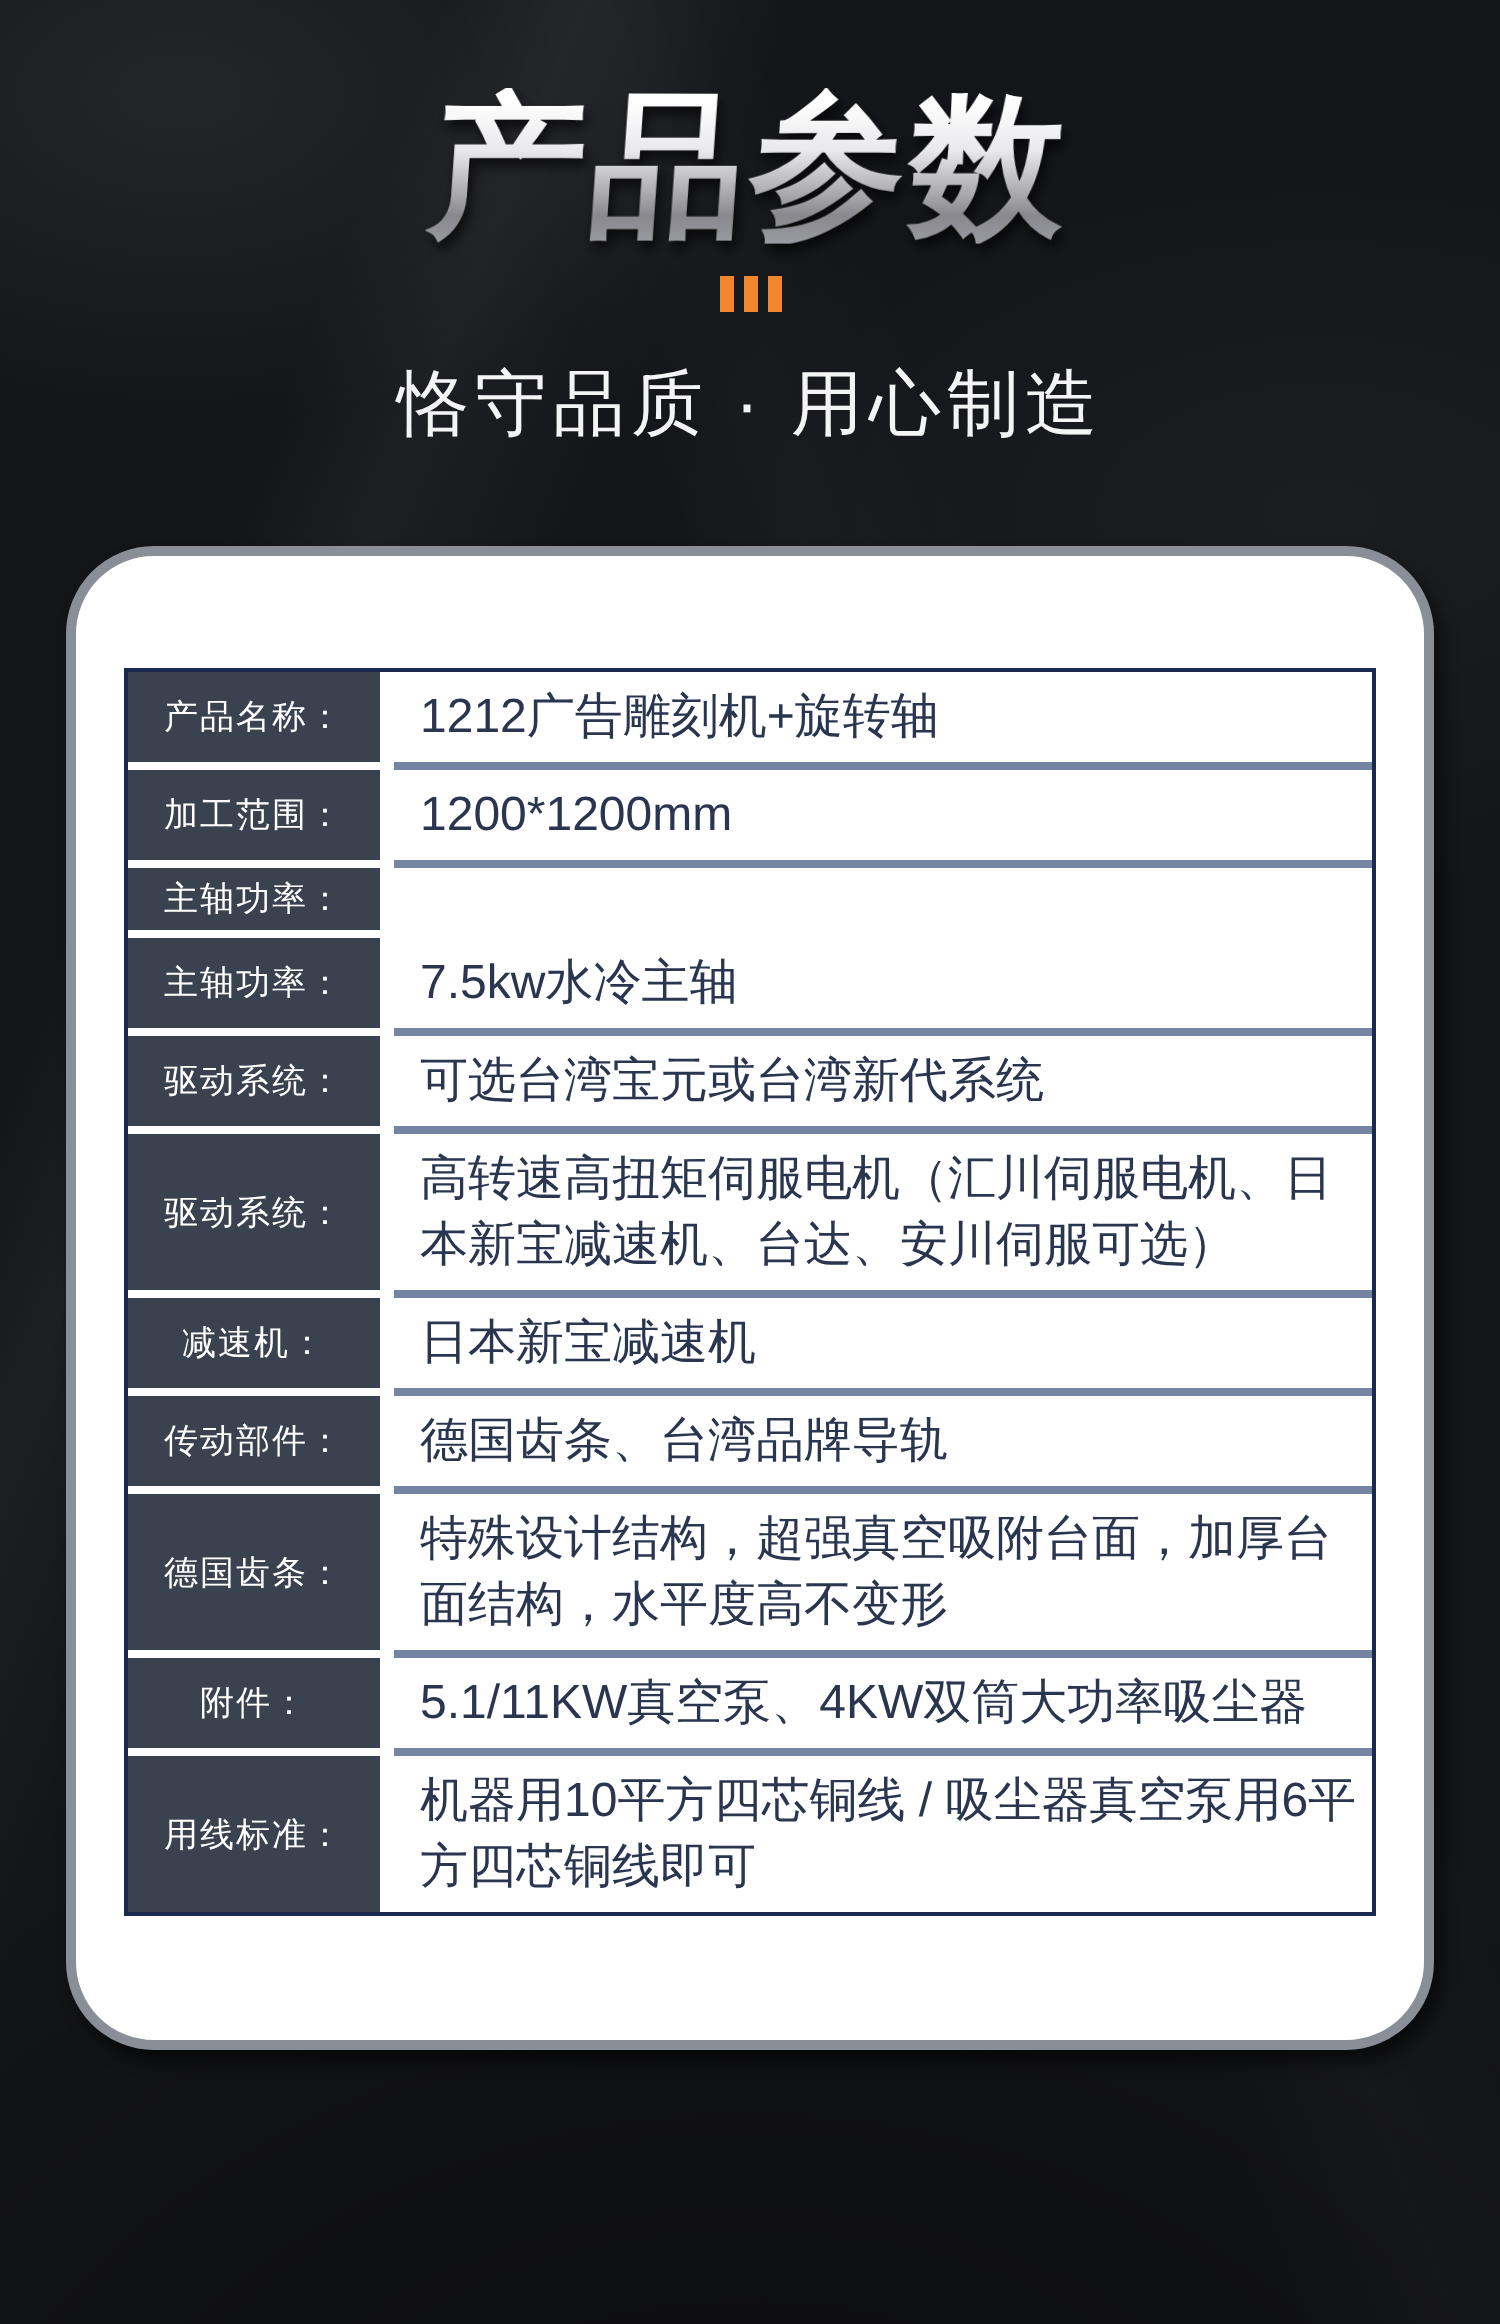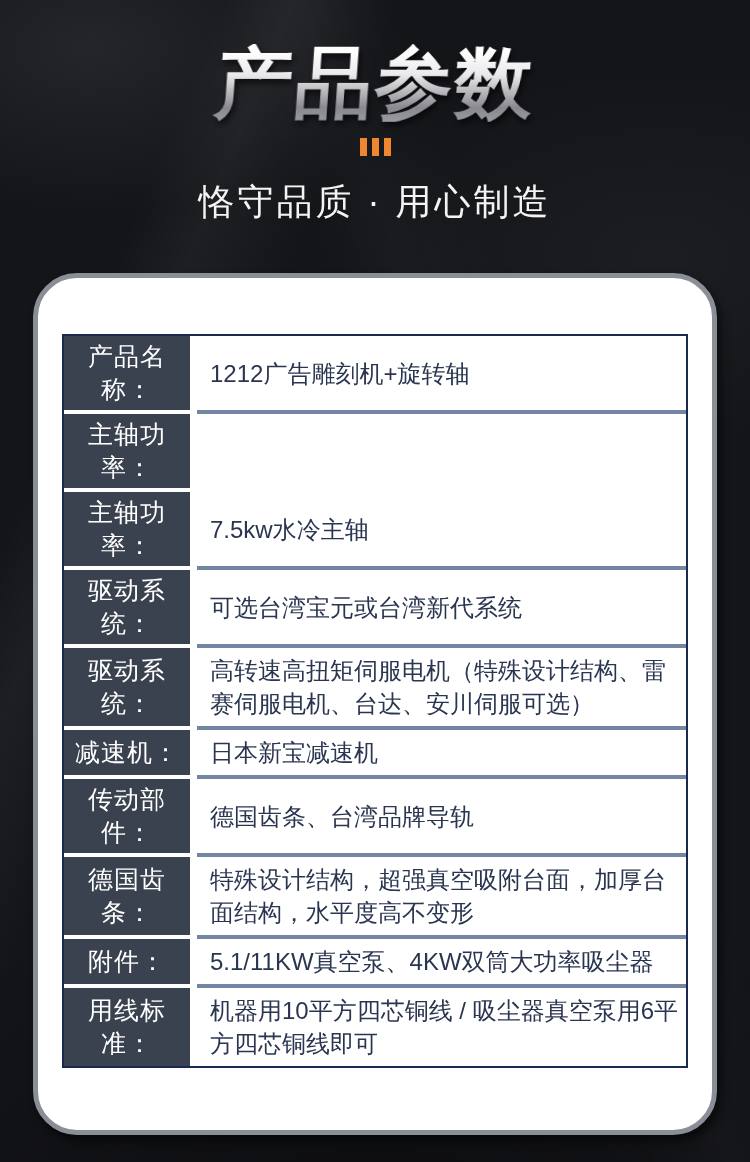--- a/index.html
+++ b/index.html
@@ -70,21 +70,21 @@
     box-sizing: border-box;
     width: 133px;
     flex: 0 0 133px;
     background: var(--label-bg, #3a424f);
     border-right: 7px solid #ffffff;
     display: flex;
     align-items: center;
     justify-content: center;
     text-align: center;
     color: #ffffff;
-    font-size: 25px;
+    font-size: 17px;
     font-weight: 500;
     letter-spacing: 1px;
     padding: 4px 2px;
   }
   .spec-row .value-cell {
     box-sizing: border-box;
     flex: 1 1 auto;
     display: flex;
     align-items: center;
     min-height: 49px;
@@ -116,20 +116,28 @@
     <div class="spec-table" id="spec-table">
   <div class="spec-row">
     <div class="label-cell">
       <span>产品名称：</span>
     </div>
     <div class="value-cell">
       <span>1212广告雕刻机+旋转轴</span>
     </div>
   </div>
 
+  <div class="spec-row">
+    <div class="label-cell">
+      <span>加工范围：</span>
+    </div>
+    <div class="value-cell">
+      <span>1200*1200mm</span>
+    </div>
+  </div>
 
   <div class="spec-row">
     <div class="label-cell">
       <span>主轴功率：</span>
     </div>
   </div>
 
   <div class="spec-row">
     <div class="label-cell">
       <span>主轴功率：</span>
@@ -146,21 +154,21 @@
     <div class="value-cell">
       <span>可选台湾宝元或台湾新代系统</span>
     </div>
   </div>
 
   <div class="spec-row">
     <div class="label-cell">
       <span>驱动系统：</span>
     </div>
     <div class="value-cell">
-      <span>高转速高扭矩伺服电机（特殊设计结构、雷赛伺服电机、台达、安川伺服可选）</span>
+      <span>高转速高扭矩伺服电机（汇川伺服电机、日本新宝减速机、台达、安川伺服可选）</span>
     </div>
   </div>
 
   <div class="spec-row">
     <div class="label-cell">
       <span>减速机：</span>
     </div>
     <div class="value-cell">
       <span>日本新宝减速机</span>
     </div>

